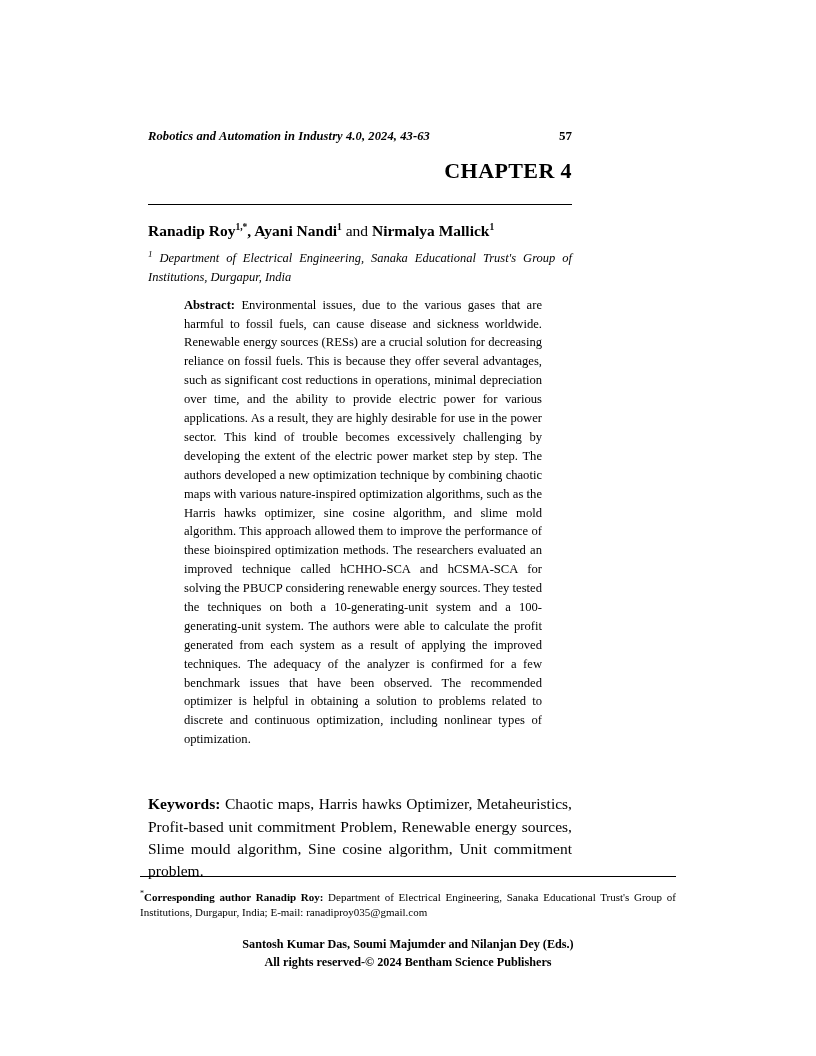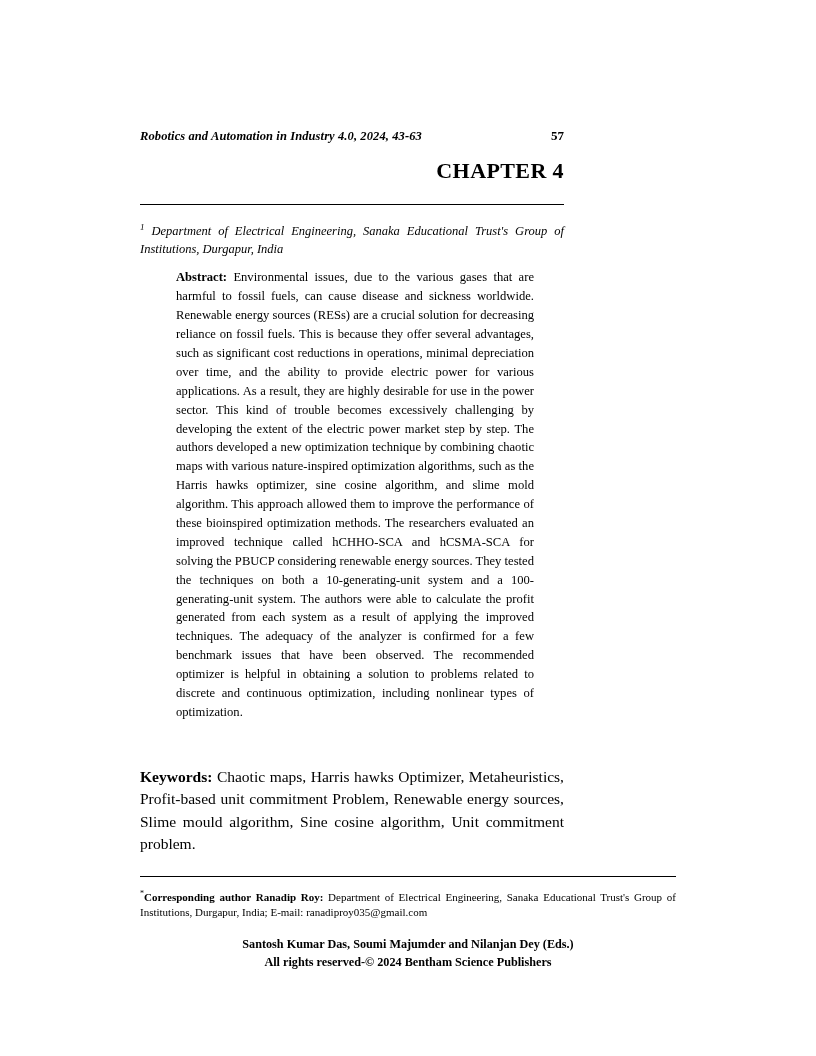--- a/index.html
+++ b/index.html
@@ -9,21 +9,21 @@
   }
   body {
     width: 816px;
     height: 1056px;
     font-family: "Liberation Serif", serif;
     color: #000000;
     position: relative;
   }
   .page {
     position: absolute;
-    left: 0; top: 0;
+    left: 8px; top: 0;
     width: 664px;
     height: 1056px;
     box-sizing: border-box;
     padding: 128px 100px 0 140px;
   }
   .running-head {
     display: flex;
     justify-content: space-between;
     align-items: baseline;
     font-size: 12.5px;
@@ -144,20 +144,23 @@
   <div class="running-head">
     <span class="journal">Robotics and Automation in Industry 4.0, 2024, 43-63</span>
     <span class="pageno">57</span>
   </div>
 
   <div class="chapter-line">CHAPTER 4</div>
 
   <hr class="rule">
 
 
+  <p class="authors">
+    <span>Ranadip Roy</span><sup>1,*</sup><span>, </span><span>Ayani Nandi</span><sup>1</sup><span class="plain"> and </span><span>Nirmalya Mallick</span><sup>1</sup>
+  </p>
 
   <p class="affiliation">
     <sup>1</sup>
     <span>Department of Electrical Engineering, Sanaka Educational Trust's Group of Institutions, Durgapur, India</span>
   </p>
 
   <div class="abstract">
     <span class="lbl">Abstract:</span><span> Environmental issues, due to the various gases that are harmful to fossil fuels, can cause disease and sickness worldwide. Renewable energy sources (RESs) are a crucial solution for decreasing reliance on fossil fuels. This is because they offer several advantages, such as significant cost reductions in operations, minimal depreciation over time, and the ability to provide electric power for various applications. As a result, they are highly desirable for use in the power sector. This kind of trouble becomes excessively challenging by developing the extent of the electric power market step by step. The authors developed a new optimization technique by combining chaotic maps with various nature-inspired optimization algorithms, such as the Harris hawks optimizer, sine cosine algorithm, and slime mold algorithm. This approach allowed them to improve the performance of these bioinspired optimization methods. The researchers evaluated an improved technique called hCHHO-SCA and hCSMA-SCA for solving the PBUCP considering renewable energy sources. They tested the techniques on both a 10-generating-unit system and a 100-generating-unit system. The authors were able to calculate the profit generated from each system as a result of applying the improved techniques. The adequacy of the analyzer is confirmed for a few benchmark issues that have been observed. The recommended optimizer is helpful in obtaining a solution to problems related to discrete and continuous optimization, including nonlinear types of optimization.</span>
   </div>
 

